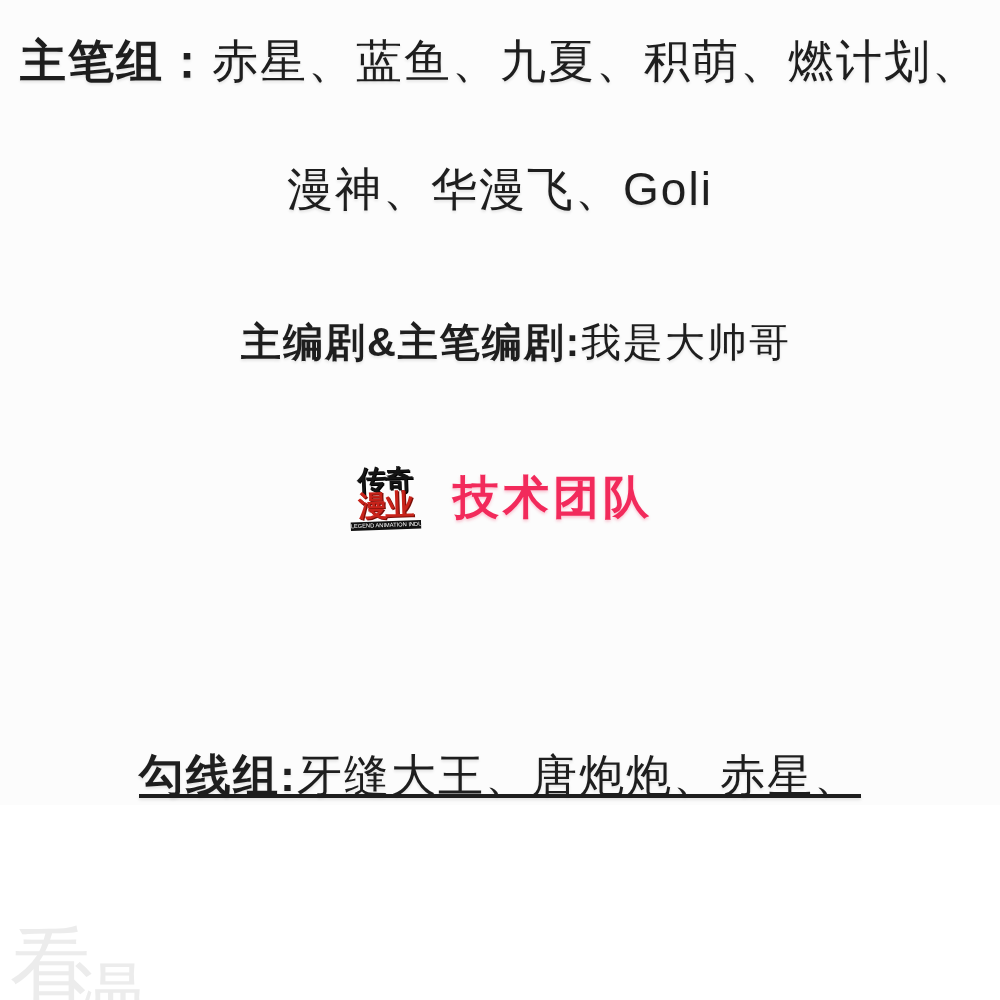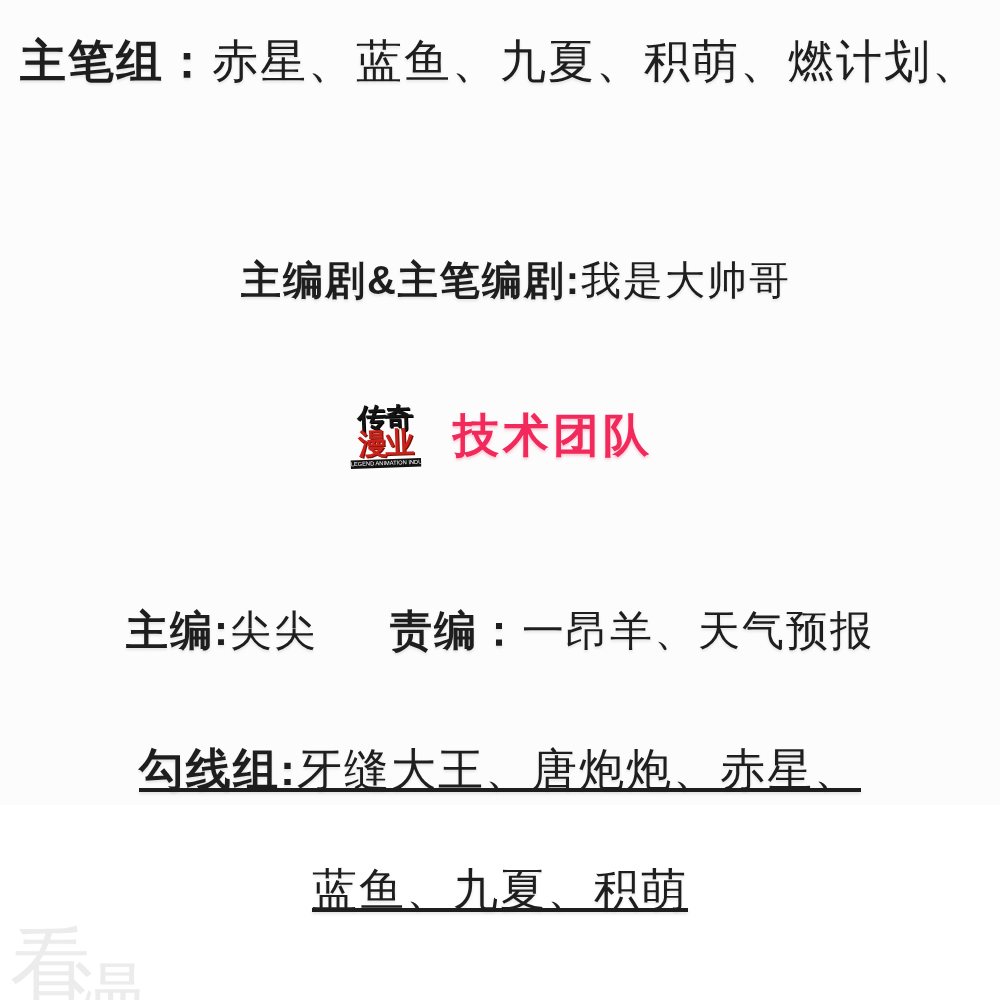--- a/index.html
+++ b/index.html
@@ -69,39 +69,36 @@
 
   <div class="wm">
     <span class="wm1">看</span>
     <span class="wm2">漫</span>
   </div>
 
   <div class="line f46 z" style="top:31px">
     <span class="lbl">主笔组：</span><span>赤星、蓝鱼、九夏、积萌、燃计划、</span>
   </div>
 
+  <div class="line f46 z" style="top:97px">
+    <span>漫神、华漫飞、Goli</span>
+  </div>
 
   <div class="line f40 z" style="top:191px">
     <span class="lbl">主编剧&amp;主笔编剧:</span><span>我是大帅哥</span>
   </div>
 
   <div class="team-header z">
     <div class="logo">
       <div class="logo-top">传奇</div>
       <div class="logo-bottom">漫业</div>
       <div class="logo-banner">LEGEND ANIMATION INDUSTRY</div>
     </div>
     <div class="team-title pink">技术团队</div>
   </div>
 
-  <div class="line f42 z" style="top:400px">
-    <span class="lbl">主编:</span><span>尖尖</span><span class="gap"></span><span class="lbl">责编：</span><span>一昂羊、天气预报</span>
-  </div>
 
   <div class="line f45 z" style="top:481px">
     <span class="lbl">勾线组:</span><span>牙缝大王、唐炮炮、赤星、</span>
   </div>
 
-  <div class="line f45 z" style="top:541px">
-    <span>蓝鱼、九夏、积萌</span>
-  </div>
 
 </div>
 
 </body></html>

